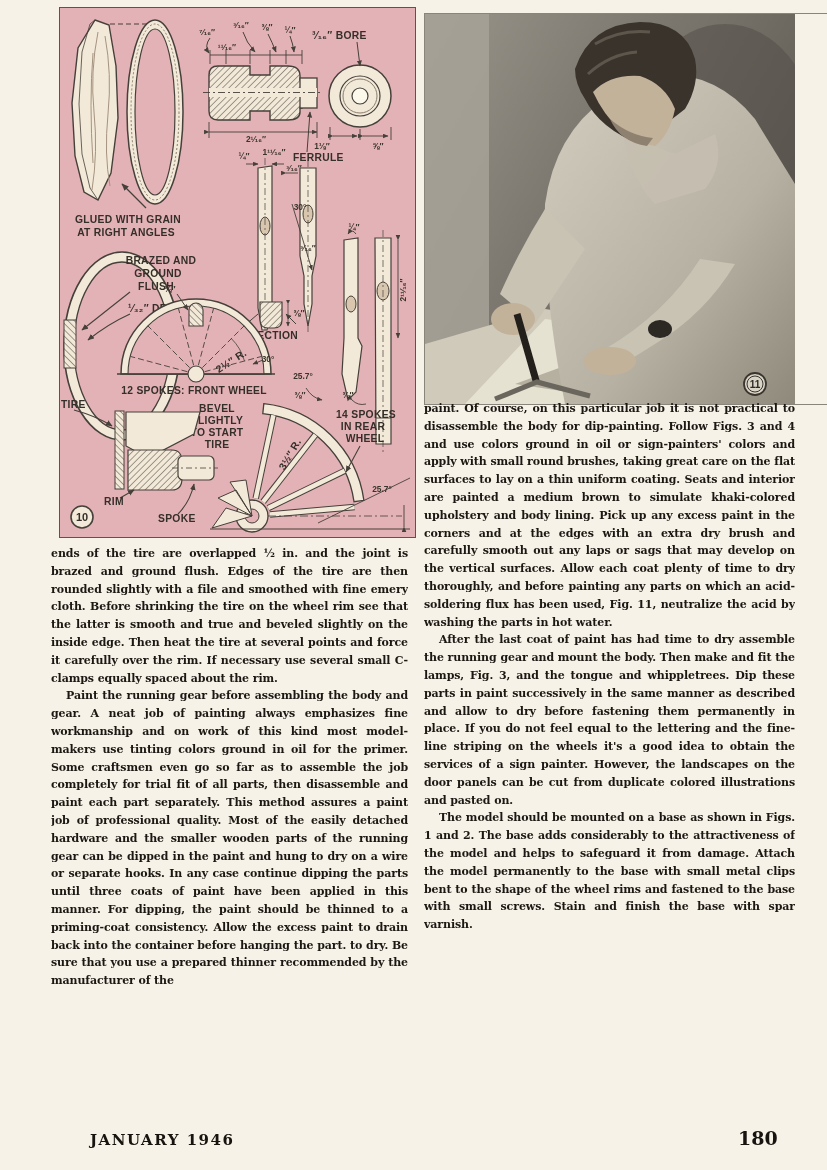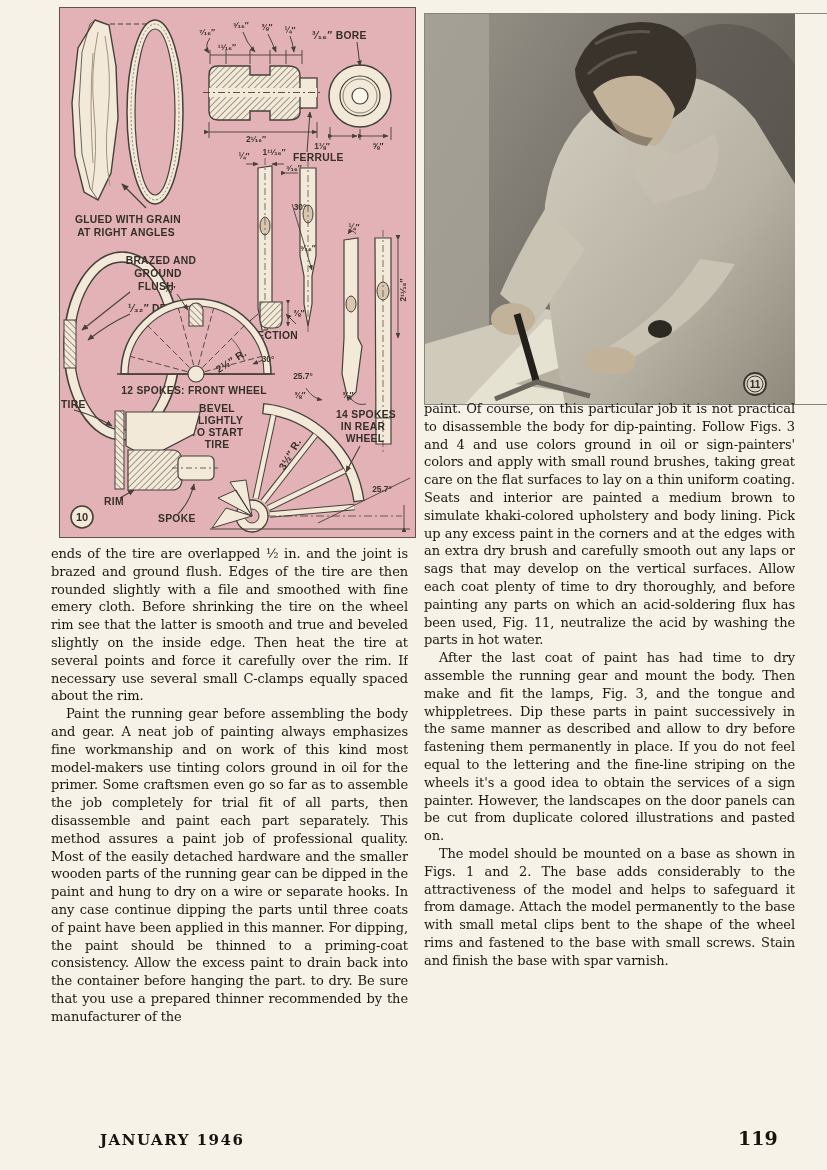--- a/index.html
+++ b/index.html
@@ -9,28 +9,28 @@
   
   .figure-panel{position:absolute;left:59px;top:7px;width:357px;height:531px;
     background:#e3b2b7;border:1px solid #60534f;box-sizing:border-box;}
   .figure-panel svg{display:block;}
 
   
   .photo{position:absolute;left:424px;top:13px;width:440px;height:392px;border:1px solid #8a857b;box-sizing:border-box;}
   .photo svg{display:block;}
 
   
-  .col{position:absolute;text-align:justify;color:#1b1712;font-size:13px;line-height:17.8px;
-    font-weight:normal;letter-spacing:-0.1px;}
+  .col{position:absolute;text-align:justify;color:#1b1712;font-size:11px;line-height:17.8px;
+    font-weight:bold;letter-spacing:-0.1px;}
   .col-left{left:51px;top:545px;width:357px;height:578px;overflow:hidden;}
   .col-right{left:424px;top:400px;width:371px;height:722px;overflow:hidden;}
   .col p{margin:0;}
   .col p.indent{text-indent:15px;}
 
-  .footer-left{position:absolute;left:100px;top:1131px;font-weight:bold;font-size:15px;
+  .footer-left{position:absolute;left:90px;top:1131px;font-weight:bold;font-size:15px;
     letter-spacing:1.5px;color:#17130e;}
   .footer-right{position:absolute;left:738px;top:1127px;font-weight:bold;font-size:19px;color:#17130e;}
 
   
   .dln{stroke:#46403a;fill:none;}
   .cap{font-family:"Liberation Sans",sans-serif;font-weight:bold;font-size:10.3px;fill:#352f29;letter-spacing:.3px;}
   .dim{font-family:"Liberation Sans",sans-serif;font-weight:bold;font-size:8.4px;fill:#3b342c;}
   .fign{font-family:"Liberation Sans",sans-serif;font-weight:bold;font-size:11px;fill:#352f29;}
 </style>
 </head>
@@ -316,15 +316,15 @@
     <p class="indent">Paint the running gear before assembling the body and gear. A neat job of painting always emphasizes fine workmanship and on work of this kind most model-makers use tinting colors ground in oil for the primer. Some craftsmen even go so far as to assemble the job completely for trial fit of all parts, then disassemble and paint each part separately. This method assures a paint job of professional quality. Most of the easily detached hardware and the smaller wooden parts of the running gear can be dipped in the paint and hung to dry on a wire or separate hooks. In any case continue dipping the parts until three coats of paint have been applied in this manner. For dipping, the paint should be thinned to a priming-coat consistency. Allow the excess paint to drain back into the container before hanging the part. to dry. Be sure that you use a prepared thinner recommended by the manufacturer of the</p>
   </div>
 
   <div class="col col-right">
     <p>paint. Of course, on this particular job it is not practical to disassemble the body for dip-painting. Follow Figs. 3 and 4 and use colors ground in oil or sign-painters' colors and apply with small round brushes, taking great care on the flat surfaces to lay on a thin uniform coating. Seats and interior are painted a medium brown to simulate khaki-colored upholstery and body lining. Pick up any excess paint in the corners and at the edges with an extra dry brush and carefully smooth out any laps or sags that may develop on the vertical surfaces. Allow each coat plenty of time to dry thoroughly, and before painting any parts on which an acid-soldering flux has been used, Fig. 11, neutralize the acid by washing the parts in hot water.</p>
     <p class="indent">After the last coat of paint has had time to dry assemble the running gear and mount the body. Then make and fit the lamps, Fig. 3, and the tongue and whippletrees. Dip these parts in paint successively in the same manner as described and allow to dry before fastening them permanently in place. If you do not feel equal to the lettering and the fine-line striping on the wheels it's a good idea to obtain the services of a sign painter. However, the landscapes on the door panels can be cut from duplicate colored illustrations and pasted on.</p>
     <p class="indent">The model should be mounted on a base as shown in Figs. 1 and 2. The base adds considerably to the attractiveness of the model and helps to safeguard it from damage. Attach the model permanently to the base with small metal clips bent to the shape of the wheel rims and fastened to the base with small screws. Stain and finish the base with spar varnish.</p>
   </div>
 
   <div class="footer-left">JANUARY 1946</div>
-  <div class="footer-right">119</div>
+  <div class="footer-right">180</div>
 
 </div>
 
 </body></html>

